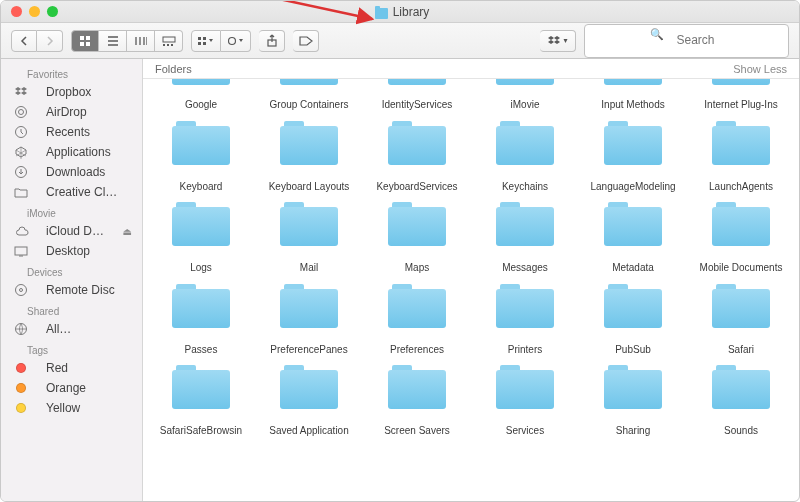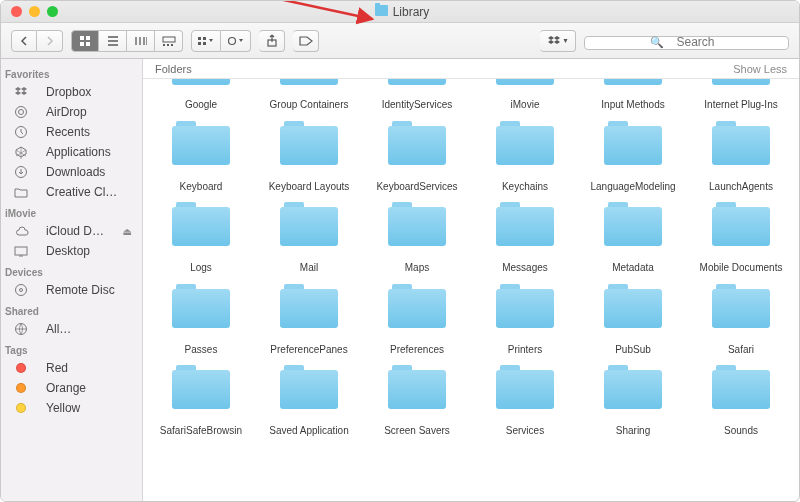--- a/index.html
+++ b/index.html
@@ -4,42 +4,42 @@
 <style>
 *{box-sizing:border-box;margin:0;padding:0;font-family:-apple-system,"Helvetica Neue",Arial,sans-serif;-webkit-font-smoothing:antialiased}
 body{background:#fff;width:800px;height:502px;overflow:hidden;position:relative}
 .window{width:800px;height:502px;background:#fff;border:1px solid #c9c9c9;border-radius:6px;overflow:hidden;display:flex;flex-direction:column;position:relative}
 .titlebar{height:22px;background:linear-gradient(#ececec,#e3e3e3);display:flex;align-items:center;position:relative;border-bottom:1px solid #d0d0d0}
 .traffic{display:flex;gap:7px;padding-left:10px}
 .tl{width:11px;height:11px;border-radius:50%}
 .tl.red{background:#ff5f57}
 .tl.yel{background:#febc2e}
 .tl.grn{background:#28c840}
-.wtitle{position:absolute;left:4px;right:0;text-align:center;font-size:12px;color:#4a4a4a;display:flex;align-items:flex-start;justify-content:center;gap:5px}
+.wtitle{position:absolute;left:4px;right:0;text-align:center;font-size:12px;color:#4a4a4a;display:flex;align-items:flex-end;justify-content:center;gap:5px}
 .wtitle .ficn{width:13px;height:11px;background:#6fc5ea;border-radius:1px;position:relative}
 .wtitle .ficn:before{content:"";position:absolute;top:-2px;left:0;width:5px;height:3px;background:#6fc5ea;border-radius:1px 1px 0 0}
 .toolbar{height:36px;background:linear-gradient(#f7f7f7,#efefef);border-bottom:1px solid #c9c9c9;display:flex;align-items:center;padding:0 10px;gap:8px}
 .btngrp{display:flex}
 .tbtn{height:22px;border:1px solid #c1c1c1;background:linear-gradient(#fdfdfd,#f1f1f1);display:flex;align-items:center;justify-content:center;font-size:12px;color:#555;cursor:default}
 .tbtn:first-child{border-radius:4px 0 0 4px}
 .tbtn:last-child{border-radius:0 4px 4px 0}
 .tbtn:not(:first-child){border-left:none}
 .tbtn.solo{border-radius:4px}
 .nav .tbtn{width:26px}
 .view .tbtn{width:28px}
 .arrange .tbtn{width:30px}
 .tbtn.action{width:26px}
 .tbtn.active{background:#7a7a7a;color:#fff}
 .search{flex:1;max-width:250px;margin-left:auto}
-.search input{width:100%;height:14px;border:1px solid #c1c1c1;border-radius:4px;background:#fff;font-size:12px;padding:0 6px 2px 24px;color:#555}
+.search input{width:100%;height:34px;border:1px solid #c1c1c1;border-radius:4px;background:#fff;font-size:12px;padding:0 6px 2px 24px;color:#555}
 .search{position:relative}
 .search .sicn{position:absolute;left:66px;top:4px;color:#9a9a9a;font-size:11px;pointer-events:none}
 .body{flex:1;display:flex;overflow:hidden}
 .sidebar{width:142px;background:#f3f1f3;border-right:1px solid #d6d6d6;overflow-y:auto;padding-top:4px}
-.shdr{font-size:10px;color:#8a8a8a;padding:6px 4px 2px;font-weight:700}
+.shdr{font-size:10px;color:#8a8a8a;padding:6px 26px 2px;font-weight:400}
 .srow{display:flex;align-items:center;gap:17px;padding:3px 10px 3px 12px;font-size:12px;color:#444;cursor:default}
 .srow .sicn2{width:16px;height:14px;display:flex;align-items:center;justify-content:center;color:#7a7a7a;font-size:12px}
 .srow .ej{margin-left:auto;color:#8a8a8a;font-size:10px}
 .tag{width:10px;height:10px;border-radius:50%;border:1px solid rgba(0,0,0,.15)}
 .content{flex:1;display:flex;flex-direction:column;overflow:hidden}
 .chdr{height:20px;border-bottom:1px solid #e4e4e4;display:flex;align-items:center;padding:0 12px;font-size:11px;color:#6a6a6a;justify-content:space-between}
 .grid{flex:1;overflow:auto;padding:0 6px 8px;display:grid;grid-template-columns:repeat(6,1fr);column-gap:4px;row-gap:10px;align-content:start}
 .item{display:flex;flex-direction:column;align-items:center;text-align:center;gap:16px;cursor:default}
 .item .lbl{font-size:10px;color:#3a3a3a;line-height:1.15;max-width:96px;word-wrap:break-word}
 .folder{width:58px;height:44px;position:relative}

